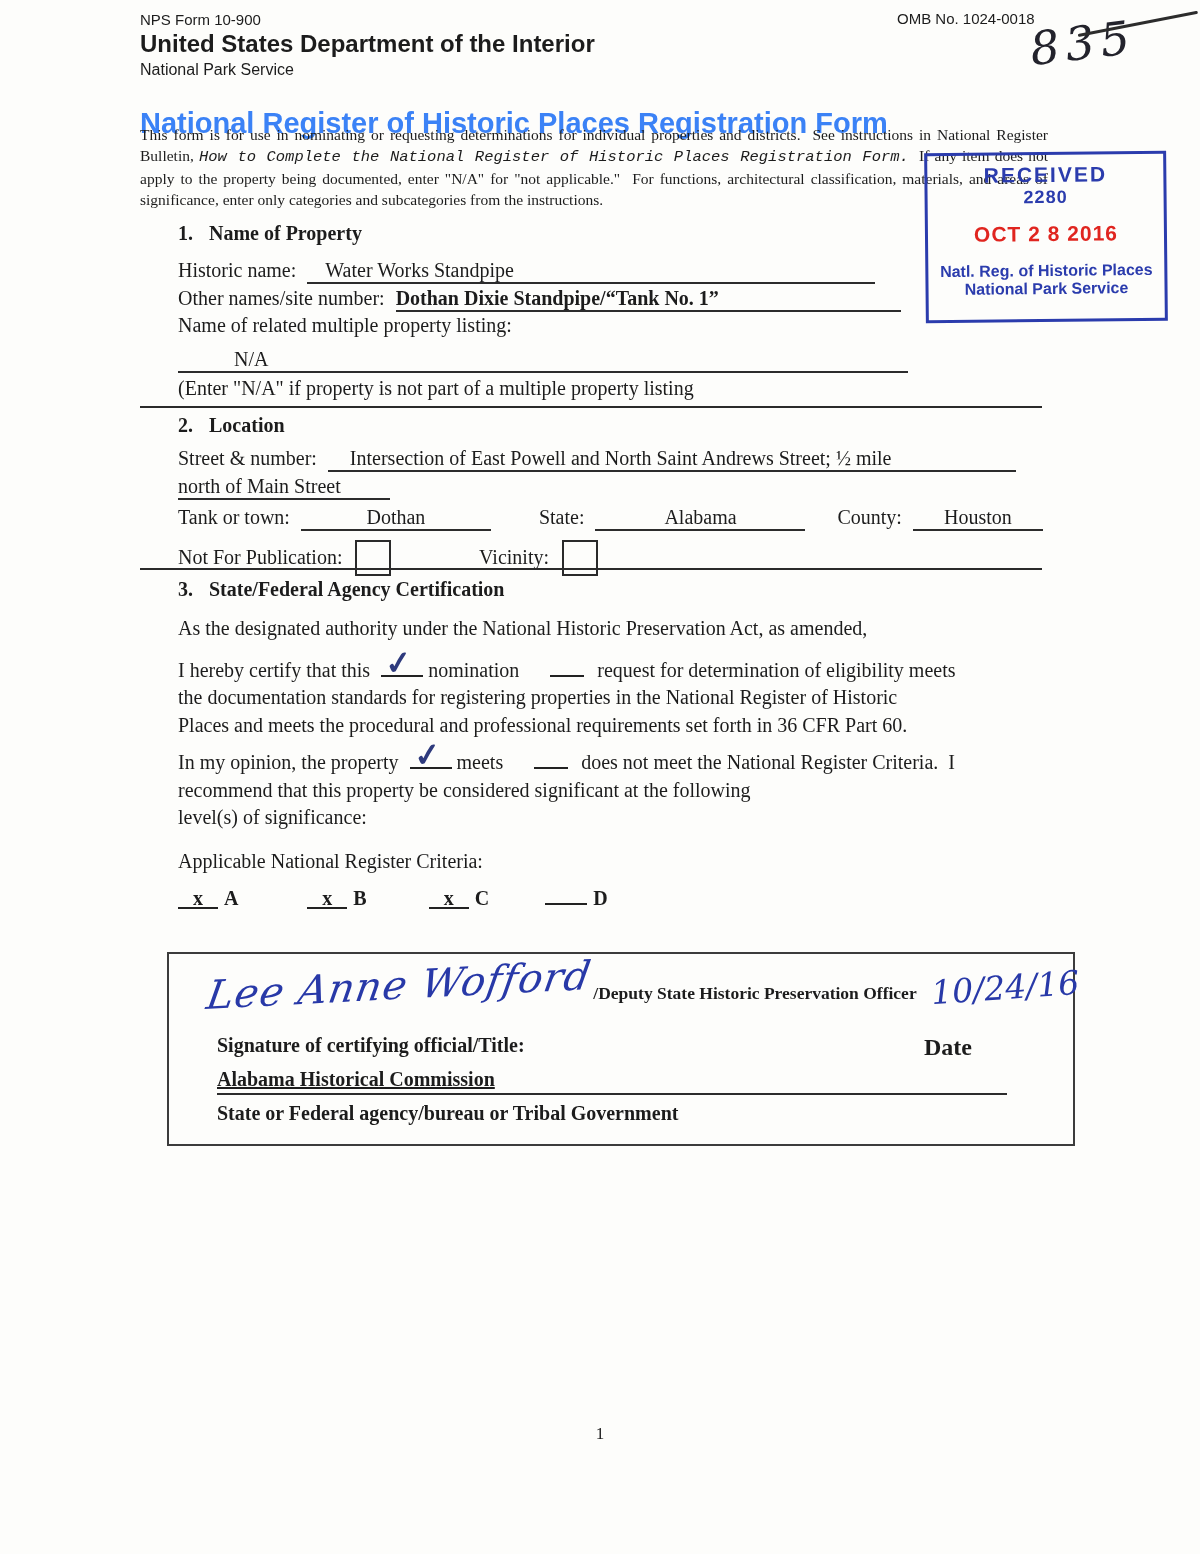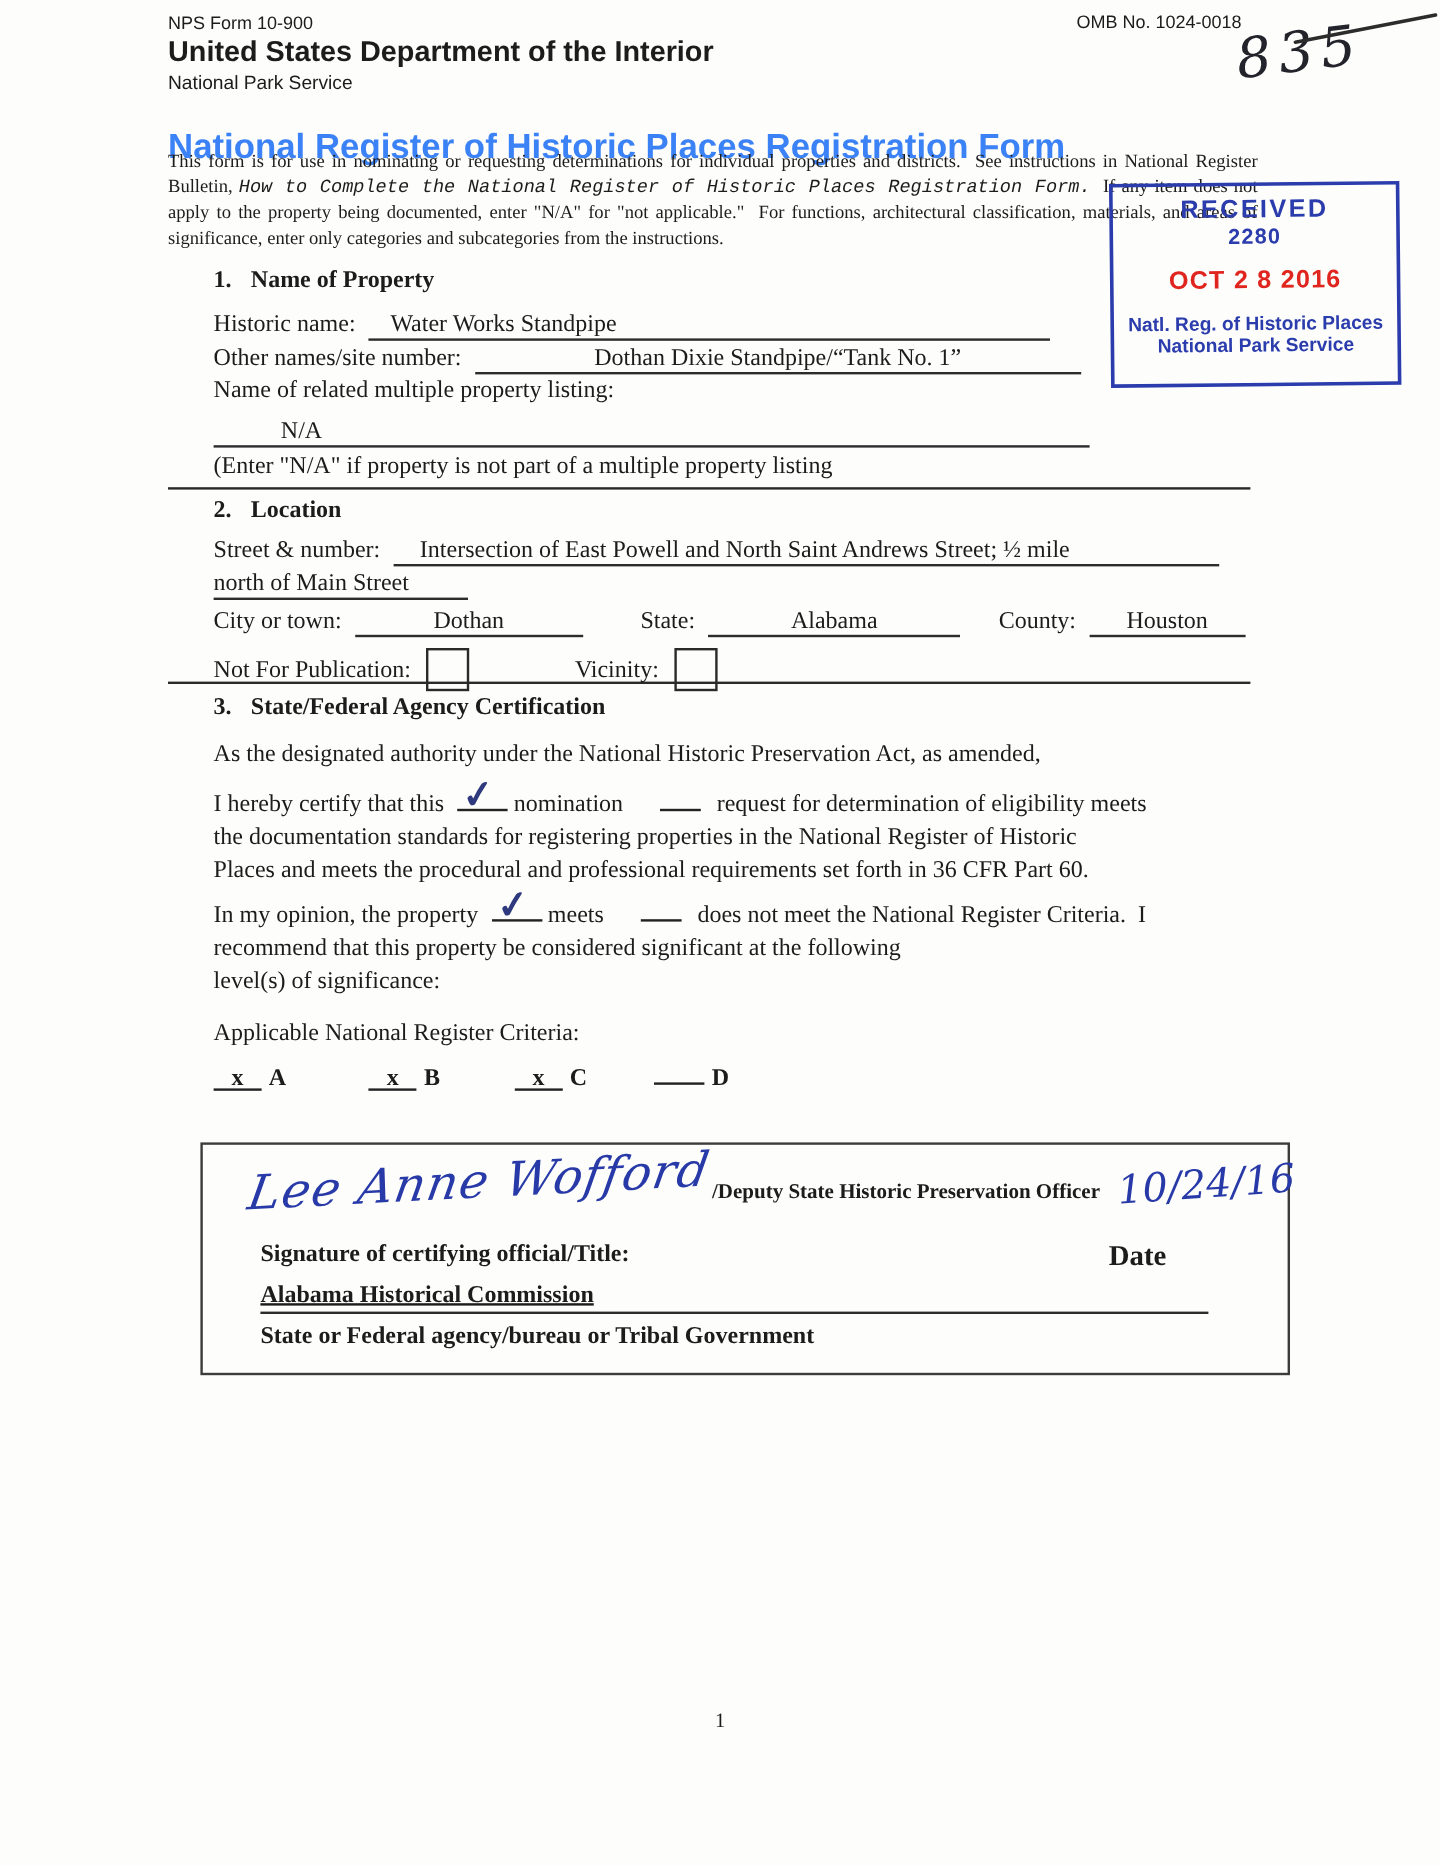--- a/index.html
+++ b/index.html
@@ -119,42 +119,42 @@
   </div>
 
   <div class="section" style="top:222px;">
     <div class="sec-h"><span class="no">1.</span><span>Name of Property</span></div>
     <div class="line">
       <span>Historic name:</span>
       <span class="ub" style="width:568px; padding-left:18px; margin-left:6px;">Water Works Standpipe</span>
     </div>
     <div class="line">
       <span>Other names/site number:</span>
-      <span class="ub" style="width:505px; text-align:center; margin-left:6px;">Dothan Dixie Standpipe/“Tank No. 1”</span>
+      <span class="ub" style="width:505px; text-align:left; margin-left:6px;font-weight:bold;">Dothan Dixie Standpipe/“Tank No. 1”</span>
     </div>
     <div class="line">Name of related multiple property listing:</div>
     <div class="line" style="margin-top:6px;">
       <span class="ub" style="width:730px; padding-left:56px;">N/A</span>
     </div>
     <div class="line" style="margin-top:2px;">(Enter "N/A" if property is not part of a multiple property listing</div>
   </div>
 
   <div class="rule" style="top:406px;"></div>
 
   <div class="section" style="top:414px;">
     <div class="sec-h" style="margin-bottom:8px;"><span class="no">2.</span><span>Location</span></div>
     <div class="line">
       <span>Street &amp; number:</span>
       <span class="ub" style="width:688px; padding-left:22px; margin-left:6px;">Intersection of East Powell and North Saint Andrews Street; ½ mile</span>
     </div>
     <div class="line">
       <span class="ub" style="width:212px; border-bottom:2px solid #2c2c2c;">north of Main Street</span>
     </div>
     <div class="line" style="margin-top:4px;">
-      <span>City or town:</span>
+      <span>Tank or town:</span>
       <span class="ub" style="width:190px; text-align:center; margin-left:6px;">Dothan</span>
       <span style="display:inline-block; width:38px;"></span>
       <span>State:</span>
       <span class="ub" style="width:210px; text-align:center; margin-left:6px;">Alabama</span>
       <span style="display:inline-block; width:22px;"></span>
       <span>County:</span>
       <span class="ub" style="width:130px; text-align:center; margin-left:6px;">Houston</span>
     </div>
     <div class="line" style="margin-top:8px;">
       <span>Not For Publication:</span>

